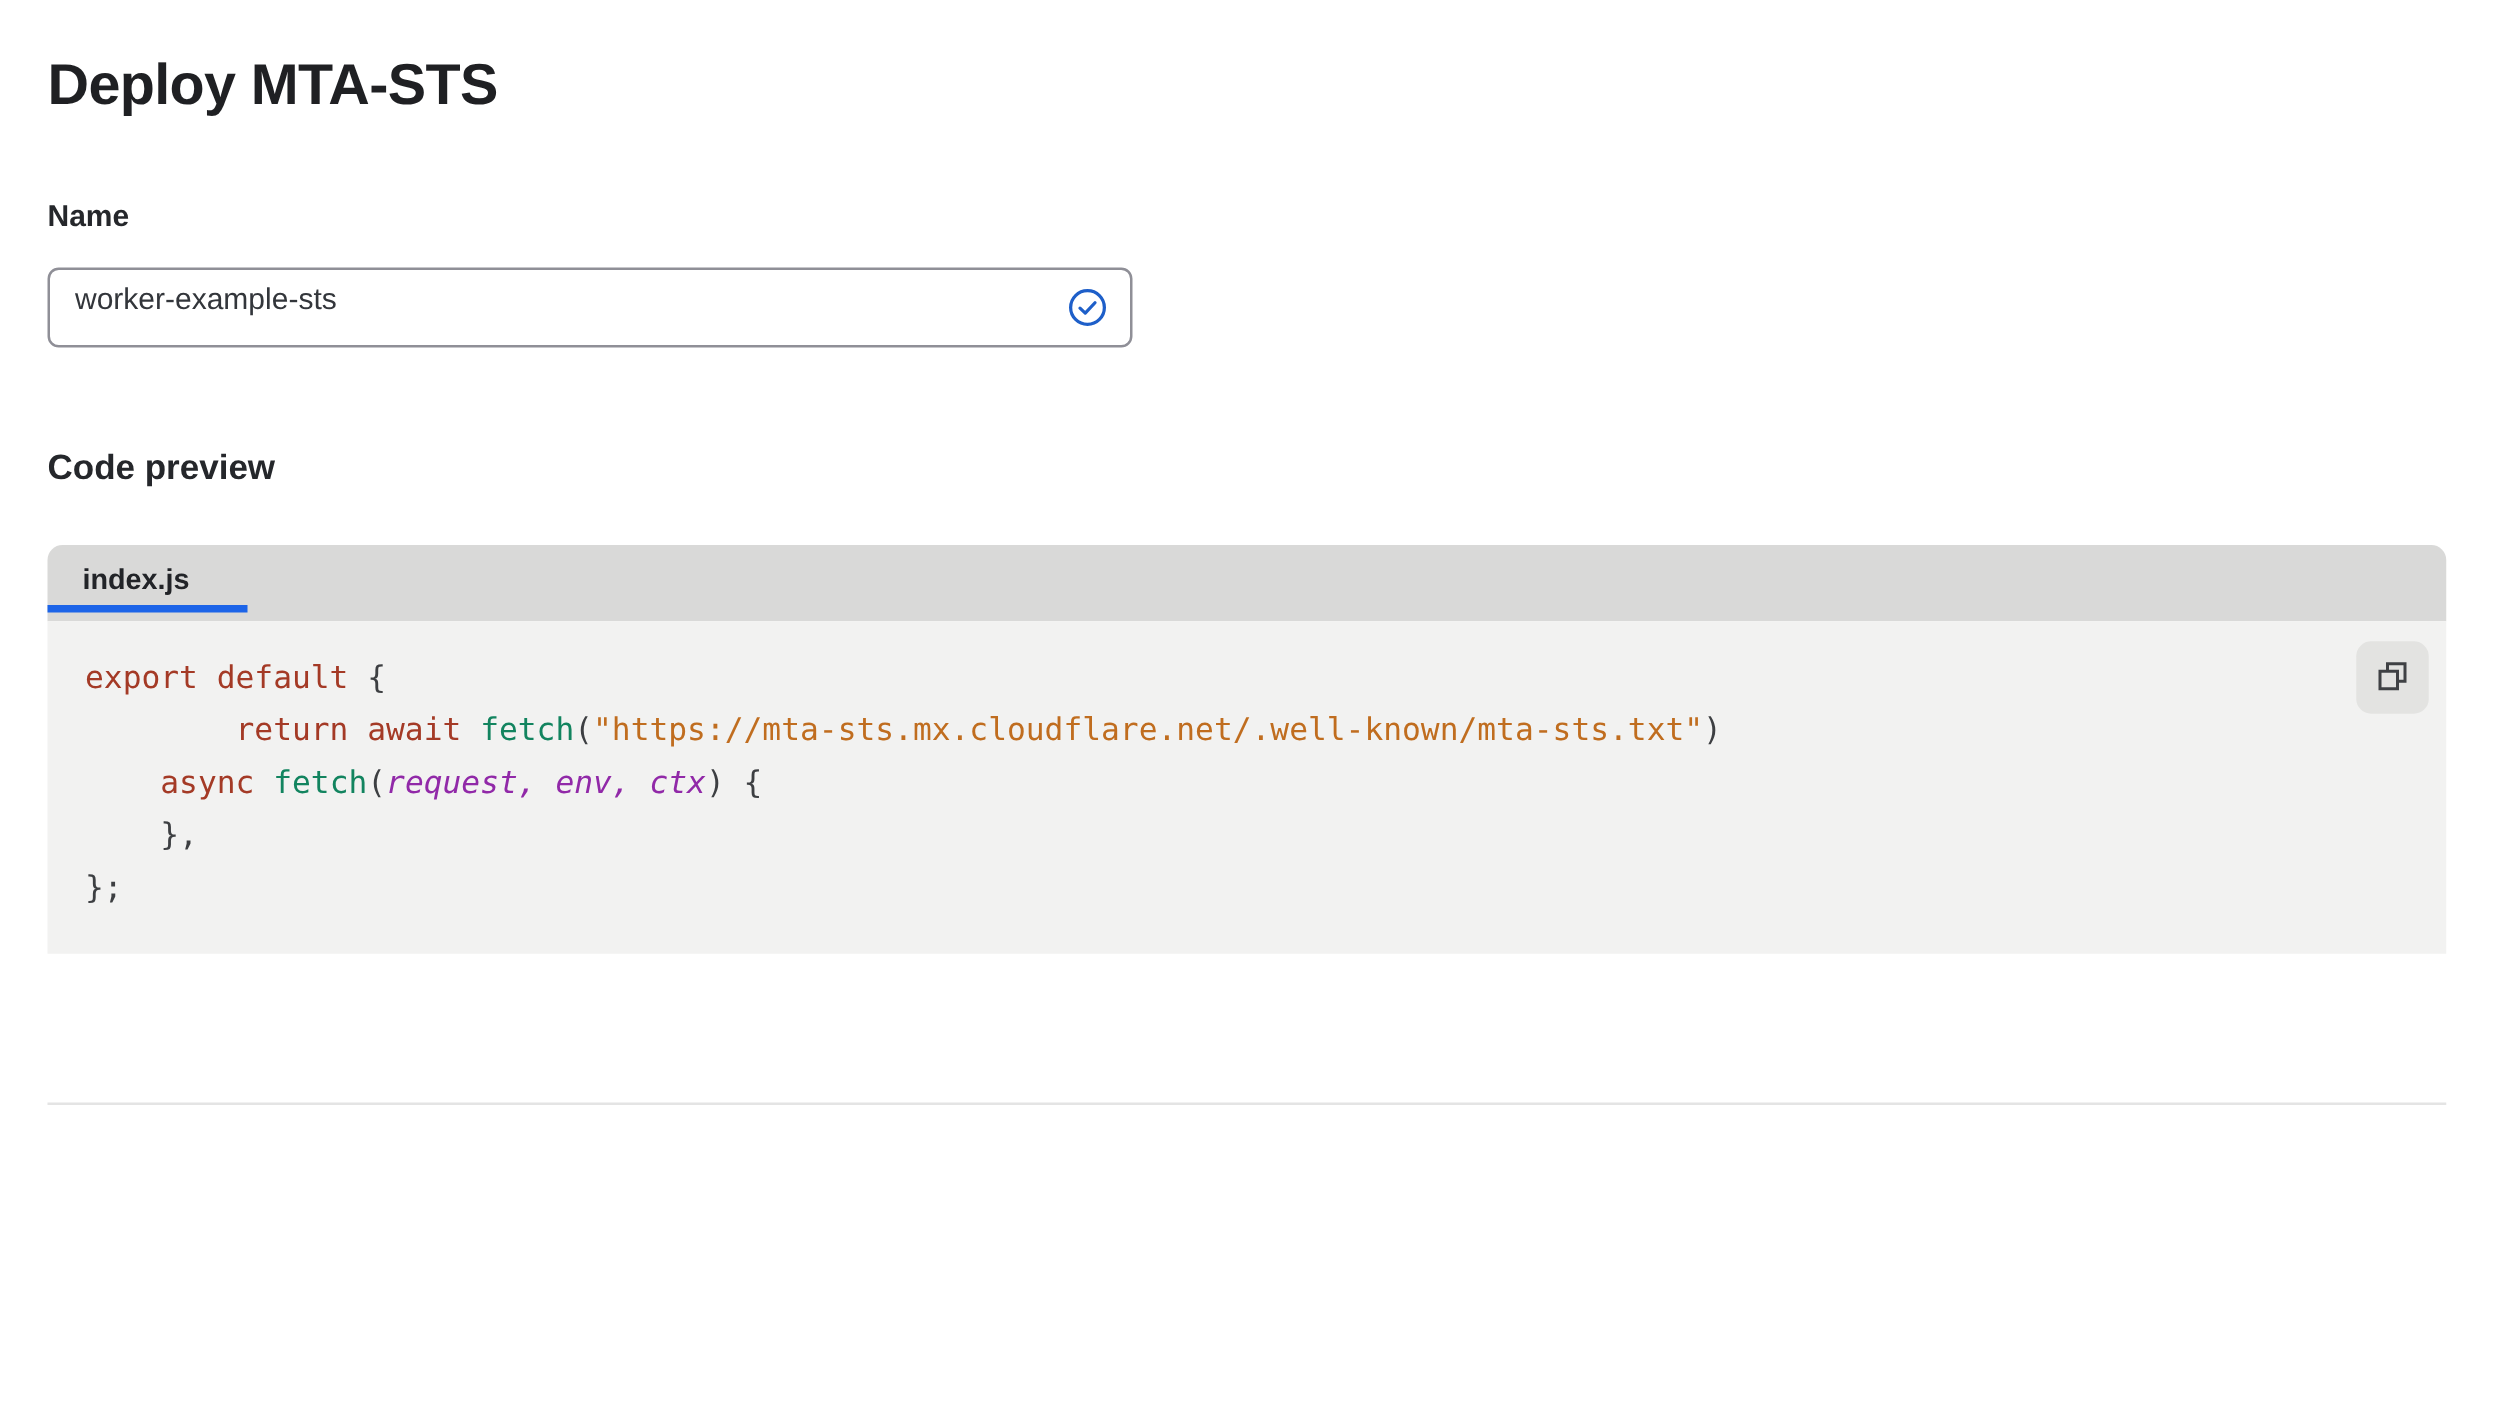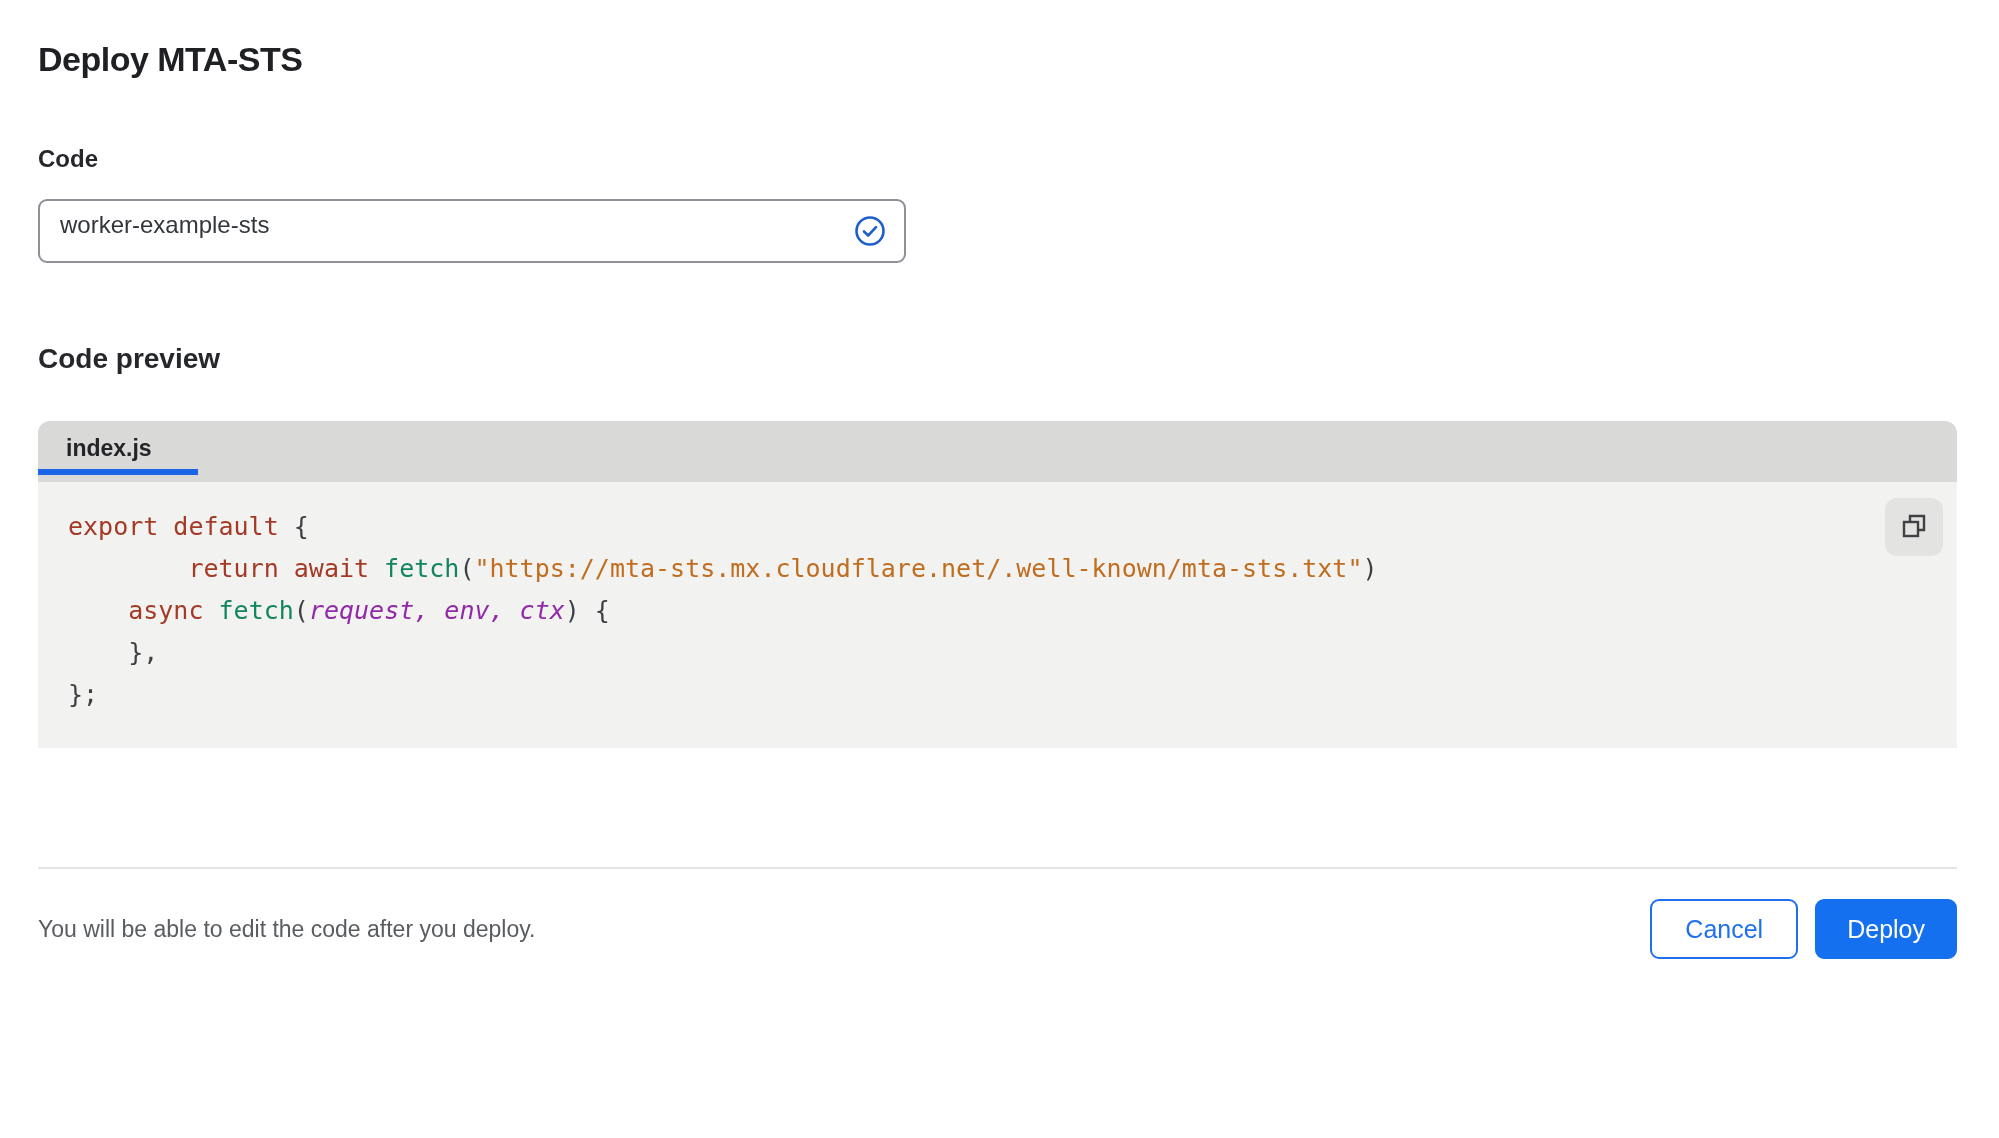--- a/index.html
+++ b/index.html
@@ -13,21 +13,21 @@
     height: 1138px;
     background: #ffffff;
     position: relative;
     overflow: hidden;
   }
   .content {
     padding: 40px 40px 0 38px;
     width: 1957px;
   }
   h1.page-title {
-    font-size: 34px;
+    font-size: 46px;
     font-weight: bold;
     color: #1f2023;
     letter-spacing: -0.5px;
     margin-bottom: 42px;
   }
   p.description {
     font-size: 24px;
     line-height: 46px;
     color: #3b3f45;
   }
@@ -188,21 +188,21 @@
 </style>
 </head>
 <body>
 
 <div class="page">
   <div class="content">
 
     <h1 class="page-title">Deploy MTA-STS</h1>
 
 
-    <div class="field-label">Code</div>
+    <div class="field-label">Name</div>
 
     <div class="input-wrap">
       <input class="name-input" type="text" value="worker-example-sts" style="">
       <span class="valid-icon">
         <svg width="32" height="32" viewBox="0 0 32 32" fill="none">
           <circle cx="16" cy="16" r="13.5" stroke="#1e5fc9" stroke-width="2.6"></circle>
           <path d="M10 16.5 L14.2 20.5 L22 12.2" stroke="#1e5fc9" stroke-width="2.6" fill="none" stroke-linecap="round" stroke-linejoin="round"></path>
         </svg>
       </span>
     </div>
@@ -230,22 +230,15 @@
               <rect x="4" y="10" width="14" height="14" stroke="#3f4144" stroke-width="2.4"></rect>
               <path d="M10 10 V4 H24 V18 H18" stroke="#3f4144" stroke-width="2.4" fill="none"></path>
             </svg>
           </span>
         </button>
       </div>
     </div>
 
     <hr class="footer-divider">
 
-    <div class="footer-row">
-      <div class="footer-note">You will be able to edit the code after you deploy.</div>
-      <div class="footer-actions">
-        <button class="btn btn-secondary">Cancel</button>
-        <button class="btn btn-primary">Deploy</button>
-      </div>
-    </div>
 
   </div>
 </div>
 
 </body></html>

